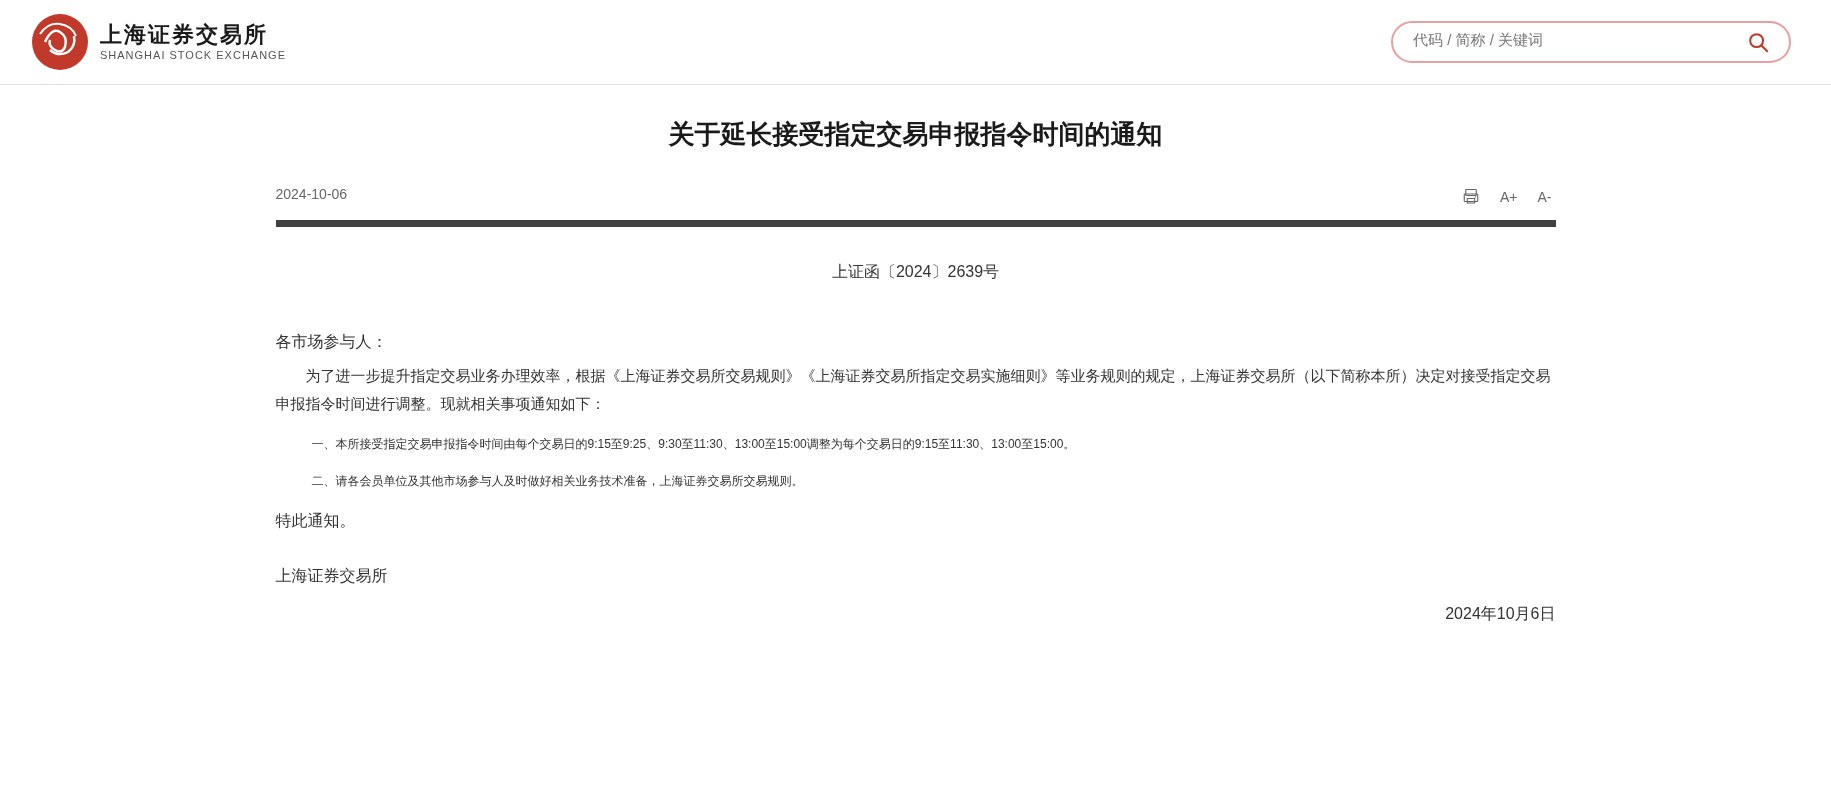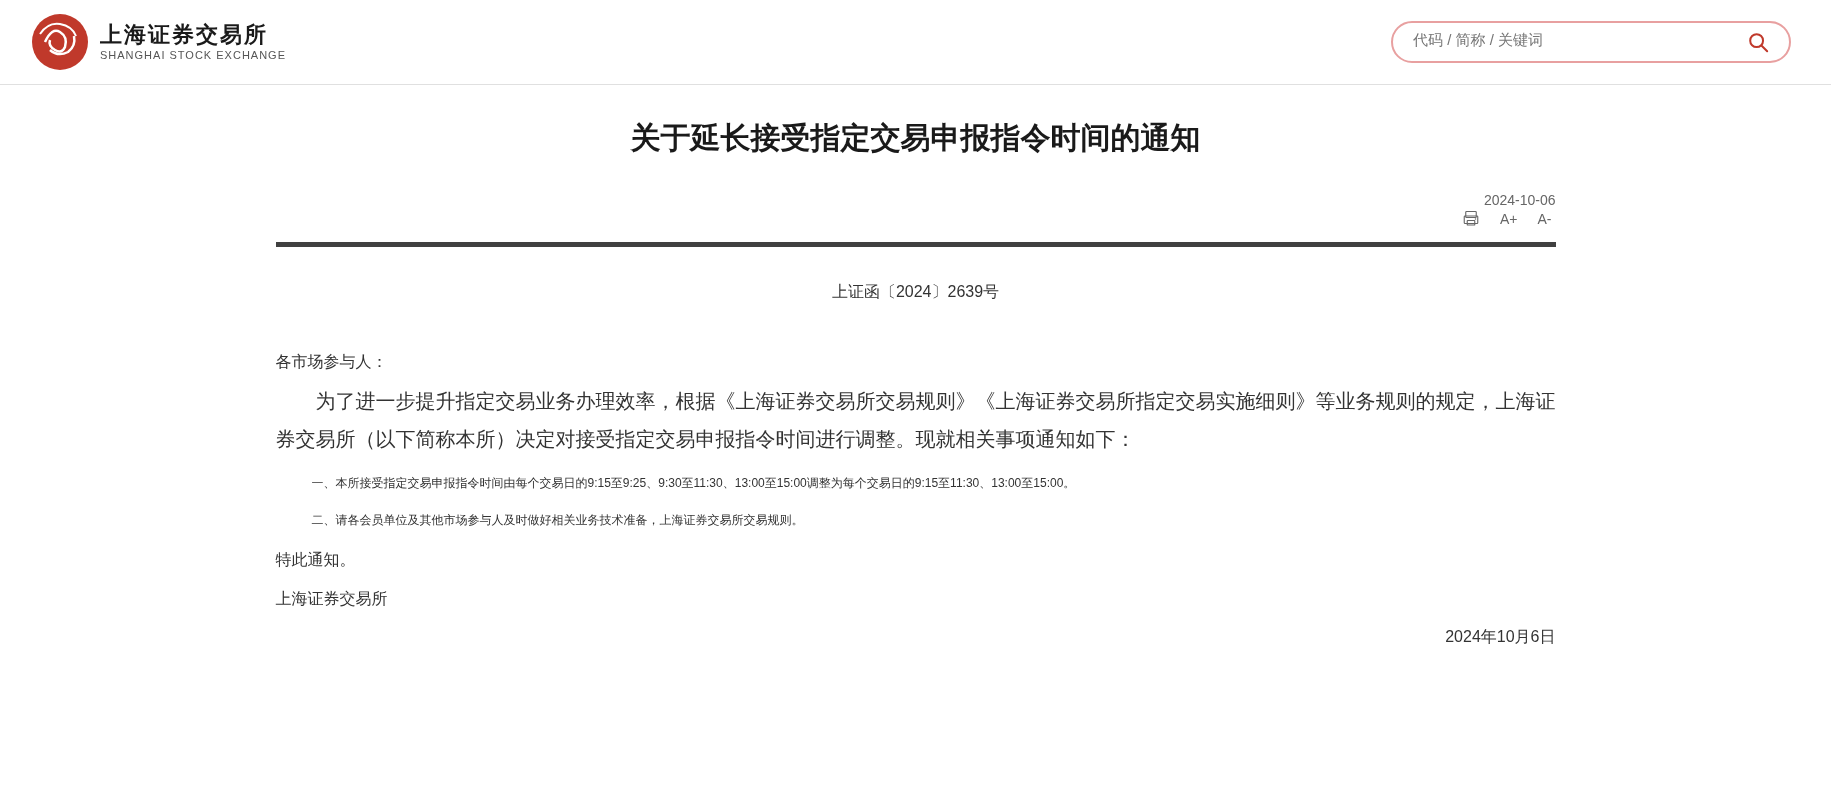--- a/index.html
+++ b/index.html
@@ -87,35 +87,34 @@
 
     
     .main-content {
       max-width: 1400px;
       margin: 0 auto;
       padding: 30px 60px 60px 60px;
     }
 
     .article-title {
       text-align: center;
-      font-size: 30px;
+      font-size: 26px;
       font-weight: bold;
       color: #1a1a1a;
       margin-bottom: 20px;
       line-height: 1.5;
     }
 
     .article-meta {
       display: flex;
-      align-items: flex-end;
+      align-items: flex-start;
       justify-content: space-between;
       padding: 12px 0;
-      border-bottom: 5px solid #404040;
+      border-bottom: 7px solid #404040;
       margin-bottom: 30px;
-      flex-direction: column;
     }
 
     .article-date {
       font-size: 14px;
       color: #666;
     }
 
     .article-tools {
       display: flex;
       align-items: center;
@@ -147,34 +146,34 @@
       margin-bottom: 40px;
     }
 
     .salutation {
       margin-bottom: 4px;
       font-size: 16px;
     }
 
     .paragraph {
       margin-bottom: 14px;
-      font-size: 20px;
+      font-size: 15px;
       text-indent: 2em;
       line-height: 1.9;
     }
 
     .list-item {
       margin-bottom: 14px;
       font-size: 12px;
       text-indent: 3em;
       line-height: 1.9;
     }
 
     .closing {
-      margin-bottom: 8px;
+      margin-bottom: 24px;
       font-size: 16px;
     }
 
     .signature {
       margin-bottom: 8px;
       font-size: 16px;
     }
 
     .sign-date {
       font-size: 16px;

